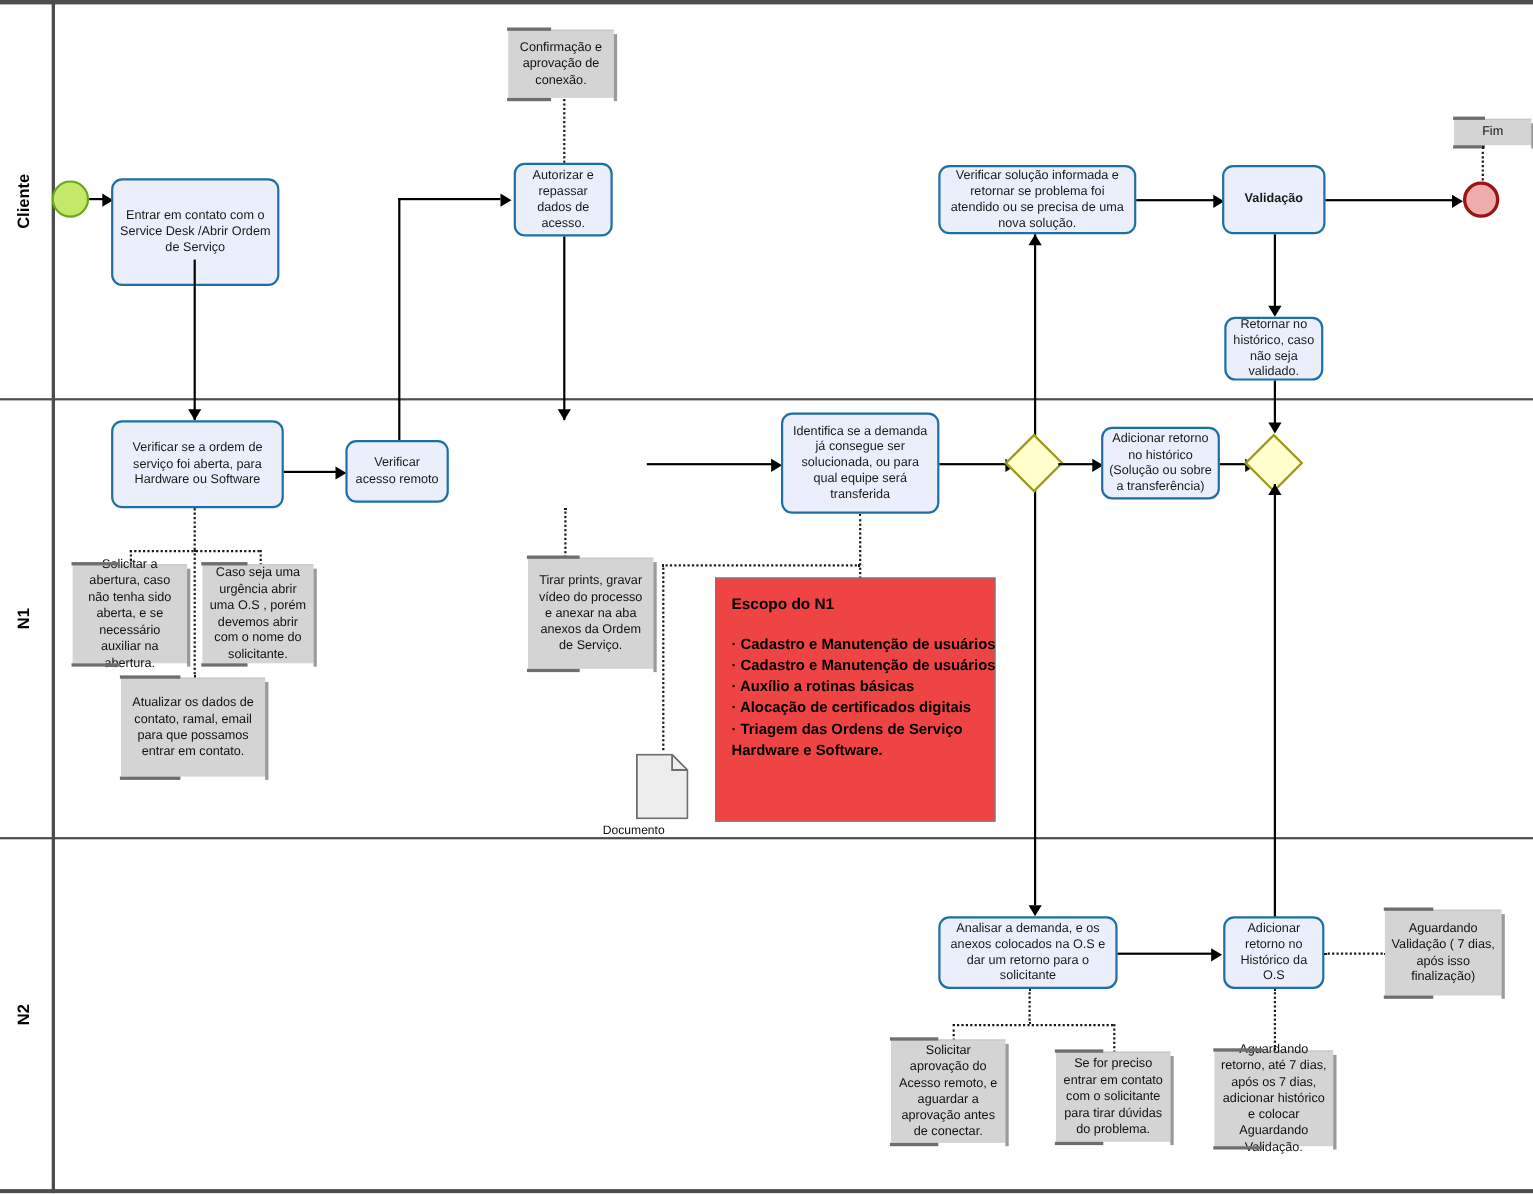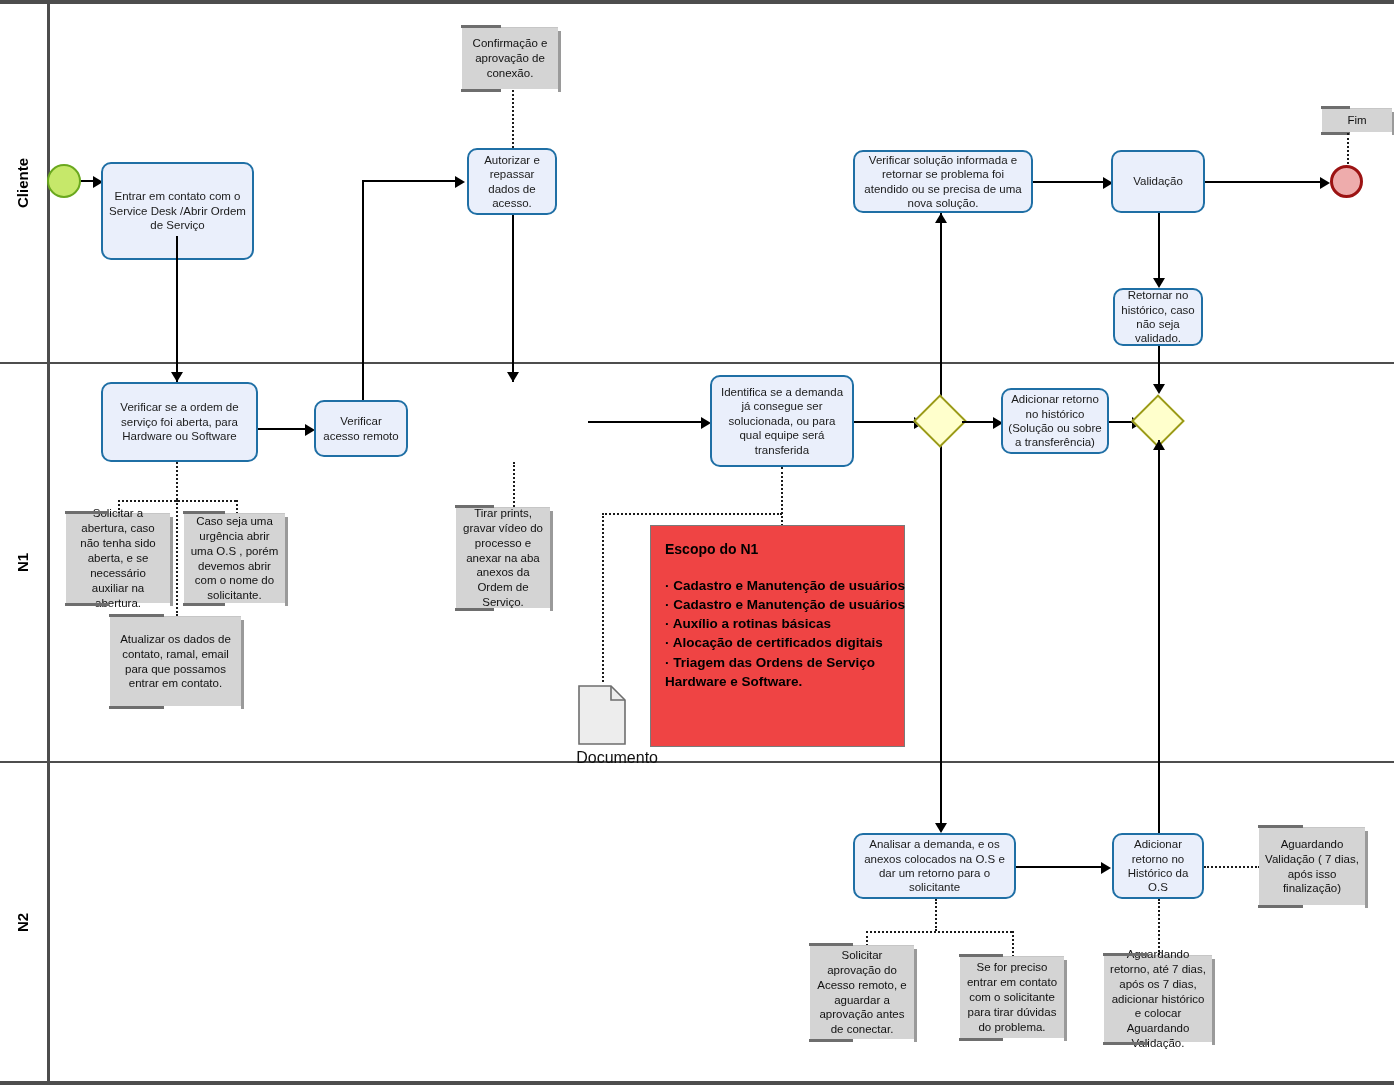--- a/index.html
+++ b/index.html
@@ -43,21 +43,21 @@
 
   
   .scopebox{position:absolute;box-sizing:border-box;background:#ef4444;
     border:1.5px solid #7a7a7a;padding:14px 12px 8px 14px;
     font-size:13.5px;color:#000;font-weight:bold;line-height:1.42;}
   .scopebox .title{font-size:14px;font-weight:bold;margin-bottom:16px;}
   .scopebox .line{white-space:nowrap;}
 
   
   .docshape{position:absolute;}
-  .doclabel{position:absolute;font-size:16px;color:#111;text-align:right;}
+  .doclabel{position:absolute;font-size:11px;color:#111;text-align:left;}
 
   
   .seg{position:absolute;background:#000;}
   .hseg{height:1.6px;}
   .vseg{width:1.6px;}
   .arrow{position:absolute;width:0;height:0;}
   .arrow.down{border-left:6px solid transparent;border-right:6px solid transparent;border-top:10px solid #000;}
   .arrow.up{border-left:6px solid transparent;border-right:6px solid transparent;border-bottom:10px solid #000;}
   .arrow.right{border-top:6px solid transparent;border-bottom:6px solid transparent;border-left:10px solid #000;}
 
@@ -101,21 +101,21 @@
   <div class="arrow right" style="left:455px;top:176px;"></div>
 
   <div class="seg vseg" style="left:512px;top:215px;height:167px;"></div>
   <div class="arrow down" style="left:507px;top:372px;"></div>
 
   <div class="task" style="left:853px;top:150px;width:180px;height:63px;">Verificar solução informada e retornar se problema foi atendido ou se precisa de uma nova solução.</div>
 
   <div class="seg hseg" style="left:1033px;top:181px;width:72px;"></div>
   <div class="arrow right" style="left:1103px;top:177px;"></div>
 
-  <div class="task" style="left:1111px;top:150px;width:94px;height:63px;">Validação</div>
+  <div class="task" style="left:1111px;top:150px;width:94px;height:63px;font-weight:bold;">Validação</div>
 
   <div class="seg hseg" style="left:1205px;top:181px;width:118px;"></div>
   <div class="arrow right" style="left:1320px;top:177px;"></div>
   <div class="event end" style="left:1330px;top:165px;width:33px;height:33px;"></div>
 
   <div class="note" style="left:1322px;top:108px;width:70px;height:24px;">
     <span class="shadow-r"></span>
     <span>Fim</span>
   </div>
   <div class="dot-v" style="left:1347px;top:133px;height:31px;"></div>
@@ -177,21 +177,21 @@
     <span class="shadow-r"></span>
     <span>Atualizar os dados de contato, ramal, email para que possamos entrar em contato.</span>
   </div>
 
   <div class="note" style="left:184px;top:513px;width:101px;height:90px;">
     <span class="shadow-r"></span>
     <span>Caso seja uma urgência abrir uma O.S , porém devemos abrir com o nome do solicitante.</span>
   </div>
 
   <div class="dot-v" style="left:513px;top:462px;height:45px;"></div>
-  <div class="note" style="left:456px;top:507px;width:94px;height:101px;">
+  <div class="note" style="left:480px;top:507px;width:114px;height:101px;">
     <span class="shadow-r"></span>
     <span>Tirar prints, gravar vídeo do processo e anexar na aba anexos da Ordem de Serviço.</span>
   </div>
 
   <div class="dot-v" style="left:781px;top:467px;height:63px;"></div>
   <div class="dot-h" style="left:602px;top:513px;width:180px;"></div>
   <div class="dot-v" style="left:602px;top:513px;height:169px;"></div>
 
   <div class="scopebox" style="left:650px;top:525px;width:255px;height:222px;">
     <div class="title">Escopo do N1</div>

